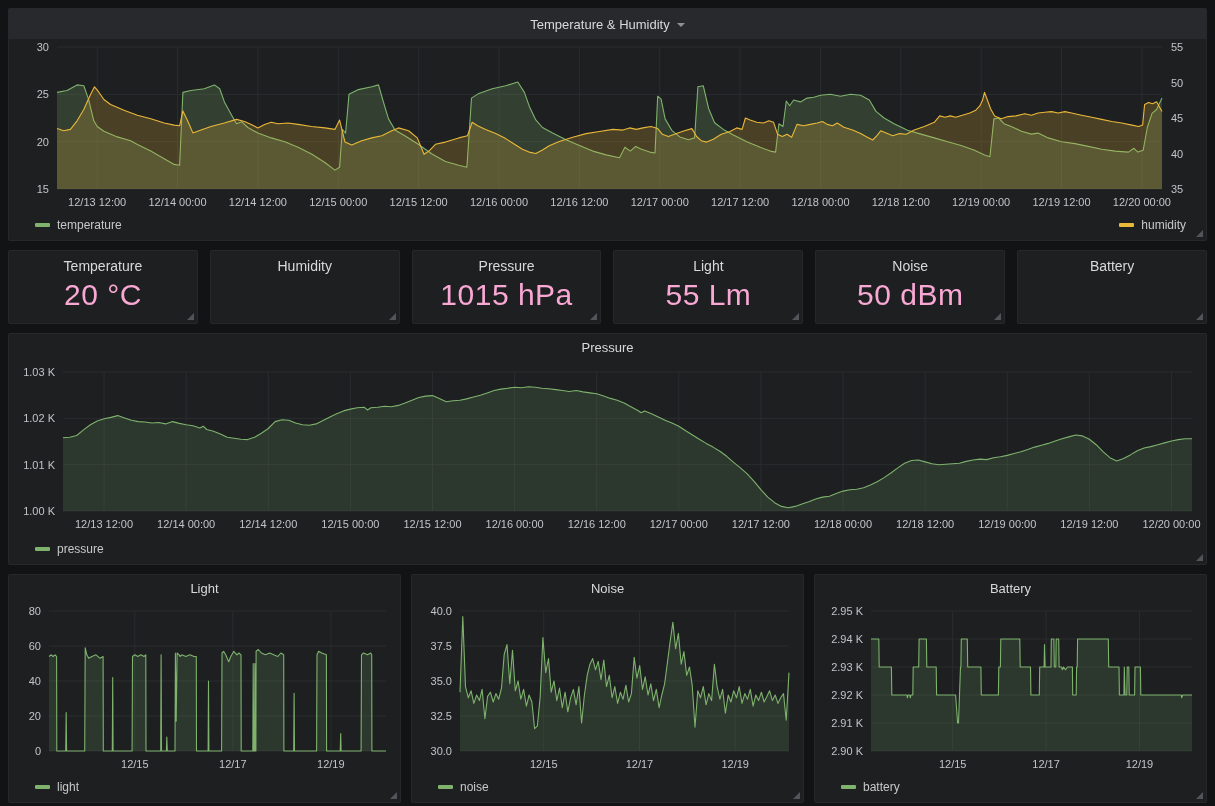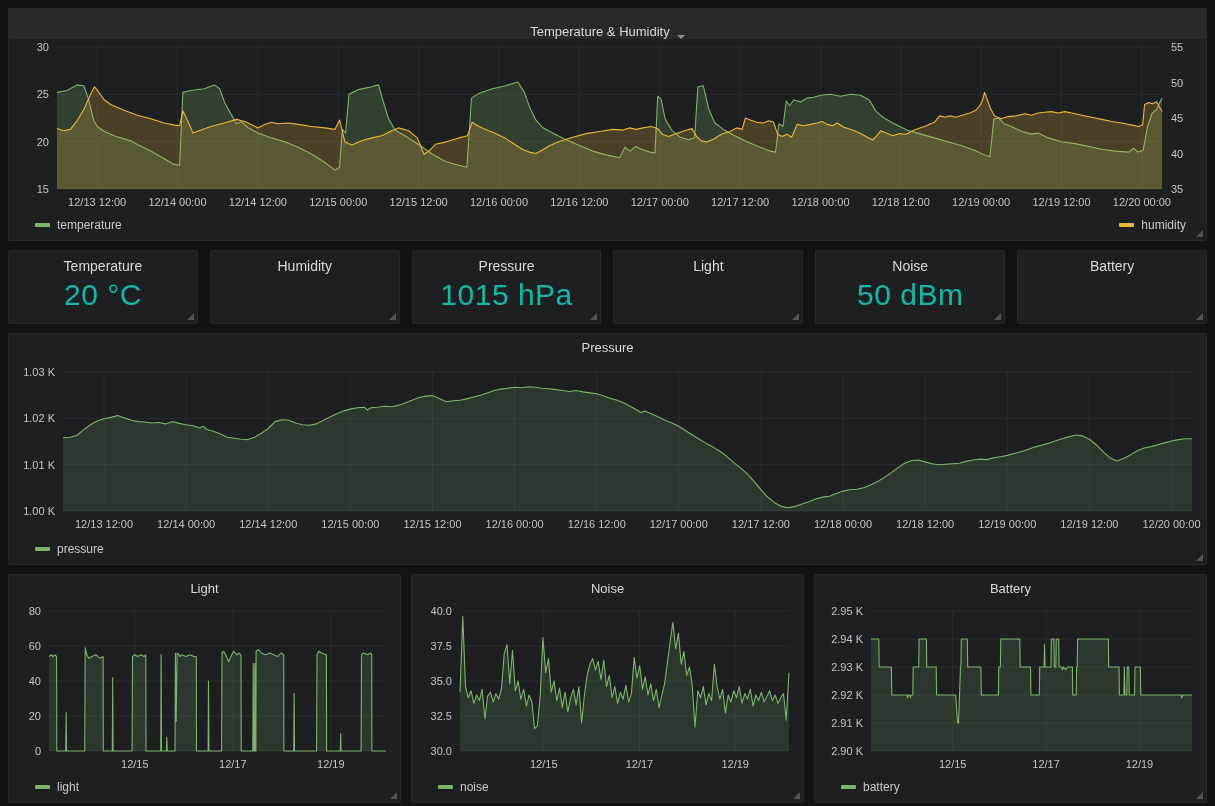--- a/index.html
+++ b/index.html
@@ -1,39 +1,39 @@
 <!DOCTYPE html>
 <html><head>
 <meta charset="utf-8">
 <style>
   * { margin:0; padding:0; box-sizing:border-box; }
   html,body { width:1215px; height:806px; background:#121315; overflow:hidden;
     font-family:"Liberation Sans", sans-serif; }
   .dash-wrap { display:flex; flex-direction:column; gap:9px; padding:8px 8px 3px 8px; height:806px; }
   .panel { background:#1d1f21; border:1px solid rgba(255,255,255,0.045); border-radius:2px;
     position:relative; display:flex; flex-direction:column; }
-  .panel-header { height:30px; background:#27292c; display:flex; align-items:flex-end;
+  .panel-header { height:30px; background:#27292c; display:flex; align-items:center;
     justify-content:center; gap:7px; color:#d8d9da; font-size:13px; font-weight:500; cursor:pointer; }
   .caret { width:0; height:0; border-left:4px solid transparent; border-right:4px solid transparent;
     border-top:4px solid #8e9196; margin-top:2px; }
   .panel-title { height:26px; display:flex; align-items:center; justify-content:center;
     color:#d8d9da; font-size:13px; font-weight:500; cursor:pointer; }
   .chart-wrap { flex:1; min-height:0; }
   .chart-wrap svg { width:100%; height:100%; display:block; }
   .grid { stroke:#2b2c2f; stroke-width:1; }
   .tick { fill:#c2c4c7; font-size:11px; font-family:"Liberation Sans", sans-serif; }
   .legend-row { height:25px; display:flex; align-items:center; padding:0 20px 5px 26px; gap:18px; }
   .legend-row.spread { justify-content:space-between; }
   .legend-item { display:flex; align-items:center; gap:7px; font-size:12px; color:#c7c8ca; cursor:pointer; }
   .dash { width:15px; height:4px; border-radius:1px; background:#7eb26d; }
   .row-stats { display:grid; grid-template-columns:repeat(6,1fr); gap:12px; height:74px; }
   .stat-panel { align-items:center; justify-content:flex-start; }
   .stat-title { margin-top:7px; font-size:14px; font-weight:500; color:#d8d9da; }
   .stat-value { flex:1; display:flex; align-items:center; padding-bottom:8px; font-size:30px;
-    font-weight:500; color:#14b8a6; letter-spacing:0.5px; }
+    font-weight:500; color:#f9a8d4; letter-spacing:0.5px; }
   .row-bottom { display:grid; grid-template-columns:repeat(3,1fr); gap:10px; height:229px; }
   .rh { position:absolute; right:3px; bottom:3px; width:0; height:0;
     border-left:7px solid transparent; border-bottom:7px solid #525459; cursor:nwse-resize; }
   .top-panel { height:233px; }
   .pressure-panel { height:232px; }
 </style>
 </head>
 <body>
 
 <div class="dash-wrap">
@@ -115,20 +115,21 @@
       <div class="stat-title">Humidity</div>
       <div class="rh"></div>
     </div>
     <div class="panel stat-panel">
       <div class="stat-title">Pressure</div>
       <div class="stat-value">1015 hPa</div>
       <div class="rh"></div>
     </div>
     <div class="panel stat-panel">
       <div class="stat-title">Light</div>
+      <div class="stat-value">55 Lm</div>
       <div class="rh"></div>
     </div>
     <div class="panel stat-panel">
       <div class="stat-title">Noise</div>
       <div class="stat-value">50 dBm</div>
       <div class="rh"></div>
     </div>
     <div class="panel stat-panel">
       <div class="stat-title">Battery</div>
       <div class="rh"></div>

